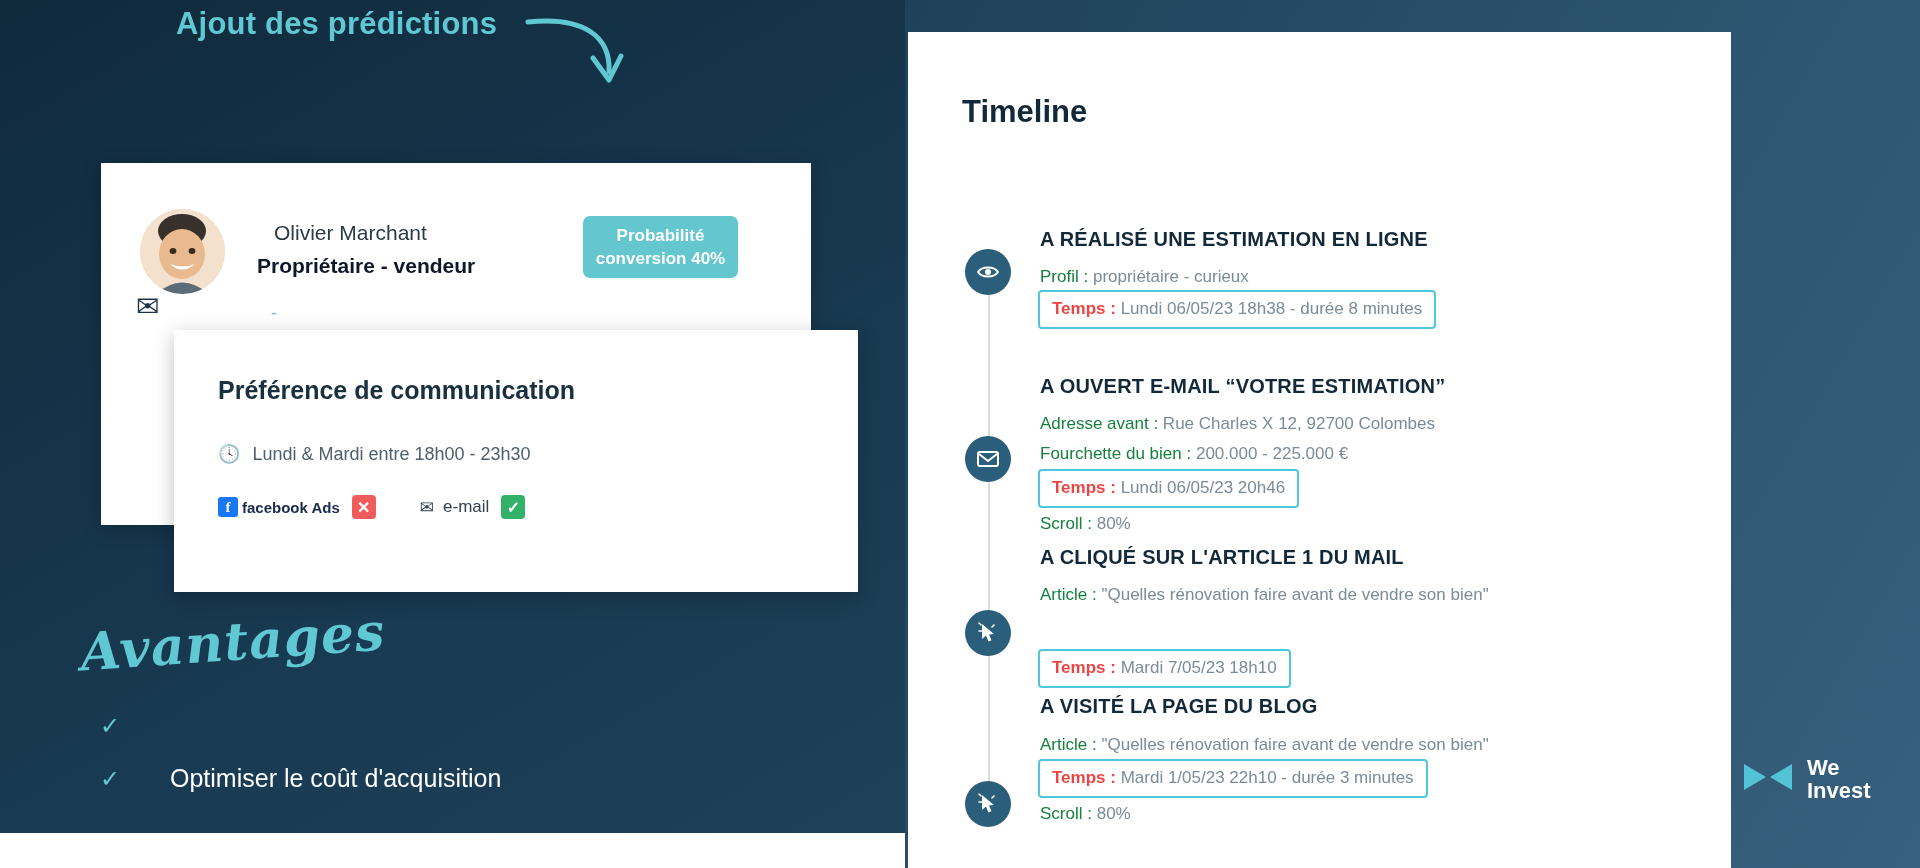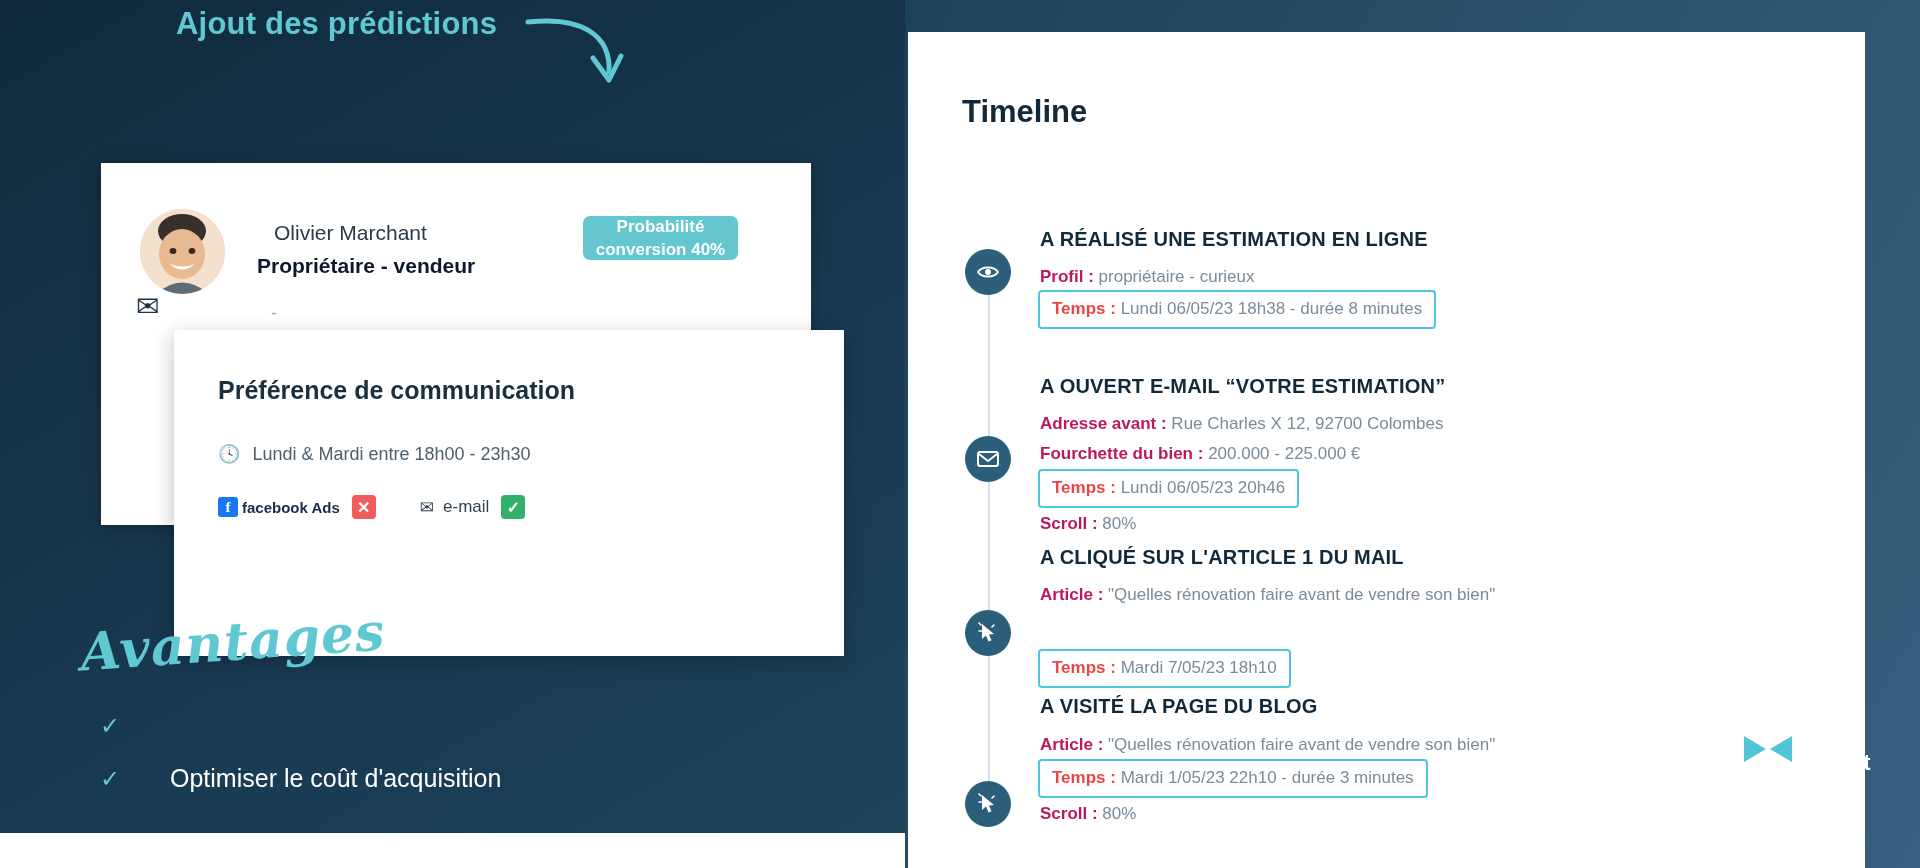--- a/index.html
+++ b/index.html
@@ -86,21 +86,21 @@
   #profile-role {
     position: absolute;
     left: 156px; top: 91px;
     font-size: 21px;
     font-weight: bold;
     color: #0f172a;
   }
   #probability-badge {
     position: absolute;
     left: 482px; top: 53px;
-    width: 155px; height: 44px;
+    width: 155px; height: 62px;
     background: #64c6cf;
     border-radius: 7px;
     color: #ffffff;
     font-size: 17px;
     font-weight: bold;
     line-height: 23px;
     display: flex;
     flex-direction: column;
     align-items: center;
     justify-content: center;
@@ -116,23 +116,24 @@
     position: absolute;
     left: 170px; top: 140px;
     font-size: 18px;
     color: #9fb0bd;
   }
 
   
   #pref-card {
     position: absolute;
     left: 174px; top: 330px;
-    width: 670px; height: 326px;
+    width: 670px; height: 262px;
     background: #ffffff;
     box-shadow: 0 5px 20px rgba(0,0,0,.24);
+    padding-left: 14px;
   }
   #pref-title {
     position: absolute;
     left: 44px; top: 46px;
     font-size: 25px;
     font-weight: bold;
     color: #19303f;
   }
   #pref-time-row {
     position: absolute;
@@ -226,21 +227,21 @@
   }
   .avantage-label {
     color: #ffffff;
     font-size: 25px;
   }
 
   
   #timeline-panel {
     position: absolute;
     left: 908px; top: 32px;
-    width: 957px; height: 836px;
+    width: 823px; height: 836px;
     background: #ffffff;
   }
   #timeline-title {
     position: absolute;
     left: 54px; top: 62px;
     font-size: 31px;
     font-weight: bold;
     color: #12293a;
   }
   #timeline-line {
@@ -271,39 +272,39 @@
     letter-spacing: .2px;
     white-space: nowrap;
   }
   .tl-line {
     position: absolute;
     left: 132px;
     font-size: 17px;
     color: #7b8b97;
     white-space: nowrap;
   }
-  .tl-line b { color: #be185d; font-weight: bold; }
+  .tl-line b { color: #15803d; font-weight: normal; }
   .tl-box {
     position: absolute;
     left: 130px;
     border: 2px solid #4ec6dd;
     border-radius: 4px;
     background: #ffffff;
     padding: 7px 12px 8px 12px;
     font-size: 17px;
     color: #7b8b97;
     white-space: nowrap;
     z-index: 3;
   }
   .tl-box b { color: #ef4444; font-weight: bold; }
 
   
   #logo {
     position: absolute;
-    left: 1740px; top: 728px;
+    left: 1740px; top: 756px;
     display: flex;
     align-items: center;
   }
   #logo-mark { margin-right: 11px; }
   #logo-text {
     color: #ffffff;
     font-size: 22px;
     font-weight: bold;
     line-height: 23px;
   }

